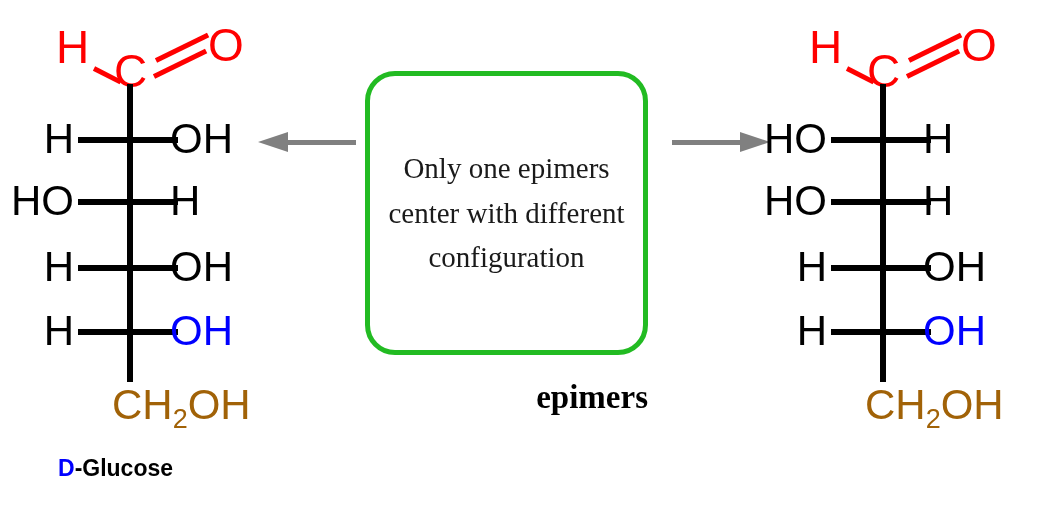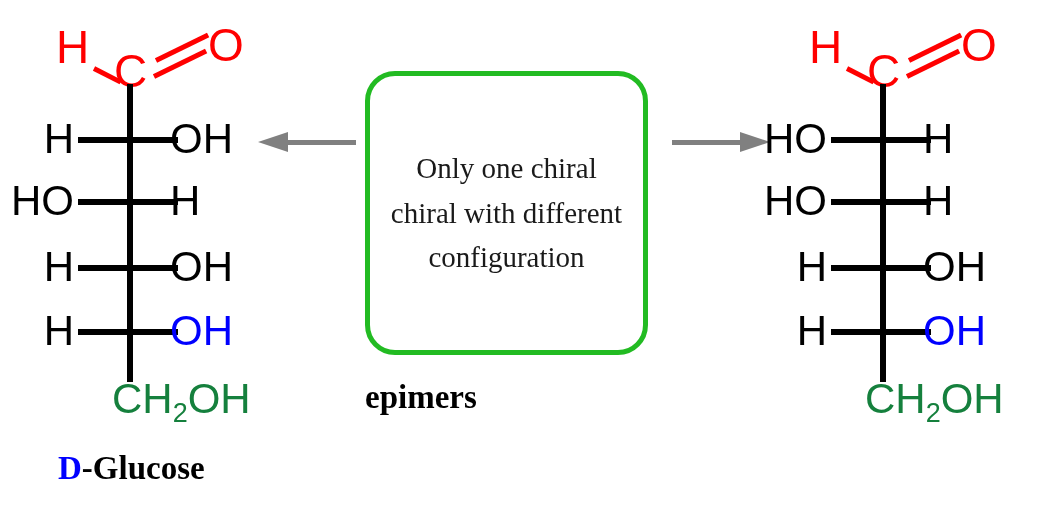--- a/index.html
+++ b/index.html
@@ -57,31 +57,32 @@
     position:absolute;top:-2px;
     font-size:42px;line-height:42px;color:#000000;
     font-family:"Liberation Sans", sans-serif;
     white-space:nowrap;
   }
   .sub.left{text-align:right;}
   .sub.blue{color:#0000ff;}
 
   .ch2oh{
     position:absolute;
-    font-size:42px;line-height:42px;color:#15803d;
+    font-size:42px;line-height:42px;color:#a16207;
     font-family:"Liberation Sans", sans-serif;
     white-space:nowrap;
+    margin-top:6px;
   }
   .ch2oh sub{font-size:27px;}
 
   .mol-name{
     position:absolute;
-    font-size:33px;line-height:36px;
+    font-size:23px;line-height:36px;
     font-weight:bold;color:#000000;
-    font-family:Liberation Serif, serif;
+    font-family:Liberation Sans, sans-serif;
     white-space:nowrap;
   }
   .mol-name .dl{color:#0000ff;}
 
   
   .callout{
     position:absolute;left:365px;top:71px;
     width:283px;height:284px;
     box-sizing:border-box;
     border:5px solid #22bb22;
@@ -92,21 +93,21 @@
   .callout-text{
     font-family:"Liberation Serif", serif;
     font-size:29px;line-height:1.55;
     color:#1a1a1a;
     text-align:center;
     padding:0 16px;
   }
 
   .epimers{
     position:absolute;left:365px;top:378px;width:283px;
-    text-align:left;
+    text-align:right;
     font-family:"Liberation Serif", serif;
     font-weight:bold;font-size:33px;line-height:38px;
     color:#000000;
   }
 
   
   .arrow{position:absolute;height:20px;}
   .arrow .shaft{position:absolute;top:8px;height:5px;background:#808080;}
   .arrow .head{position:absolute;top:0;width:0;height:0;
     border-top:10px solid transparent;border-bottom:10px solid transparent;}
@@ -172,21 +173,21 @@
     <span class="head"></span>
     <span class="shaft"></span>
   </div>
 
   <div class="arrow arrow-right">
     <span class="shaft"></span>
     <span class="head"></span>
   </div>
 
   <div class="callout">
-    <div class="callout-text">Only one chiral chiral with different configuration</div>
+    <div class="callout-text">Only one epimers center with different configuration</div>
   </div>
 
   <div class="epimers">epimers</div>
 
   <div class="molecule mol-right">
 
     <div class="aldehyde" style="left:105px;top:22px;">
       <span class="ald-h">H</span>
       <span class="ald-bond-h"></span>
       <span class="ald-c">C</span>

